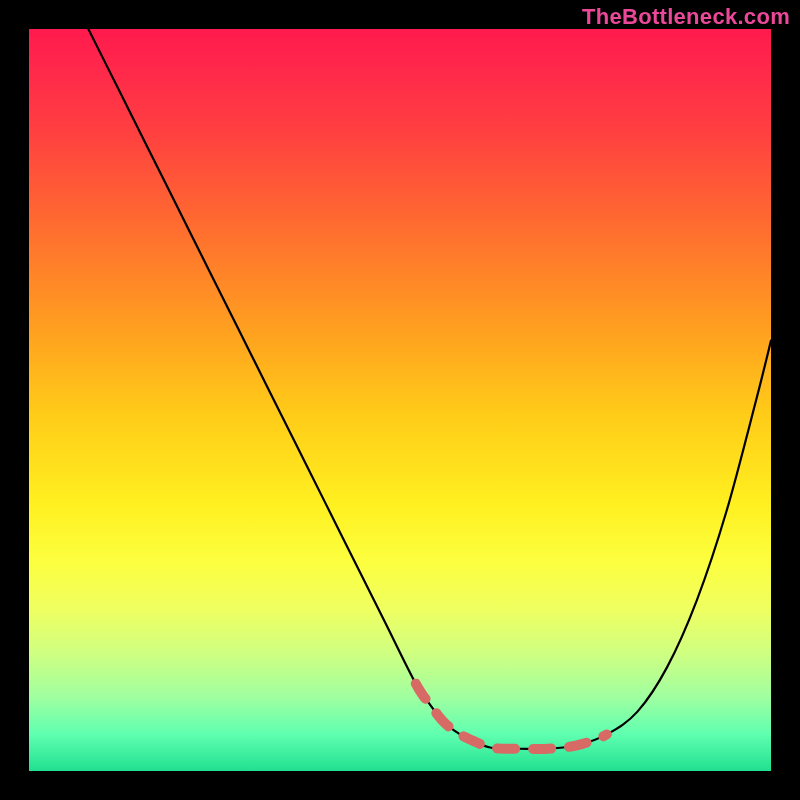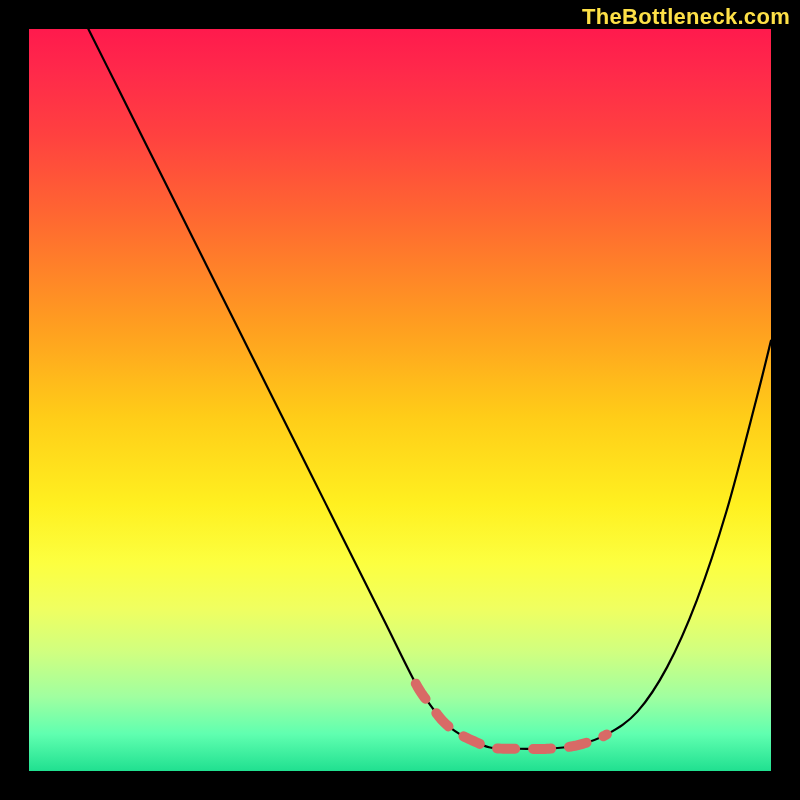--- a/index.html
+++ b/index.html
@@ -37,21 +37,21 @@
       #20e090 100%
     );
   }
   .watermark {
     position: absolute;
     top: 4px;
     right: 10px;
     font-family: Arial, Helvetica, sans-serif;
     font-size: 22px;
     font-weight: bold;
-    color: #fde047;
+    color: #ec4899;
     letter-spacing: 0.3px;
   }
   svg.curve {
     position: absolute;
     inset: 0;
     width: 100%;
     height: 100%;
   }
 </style>
 </head>

